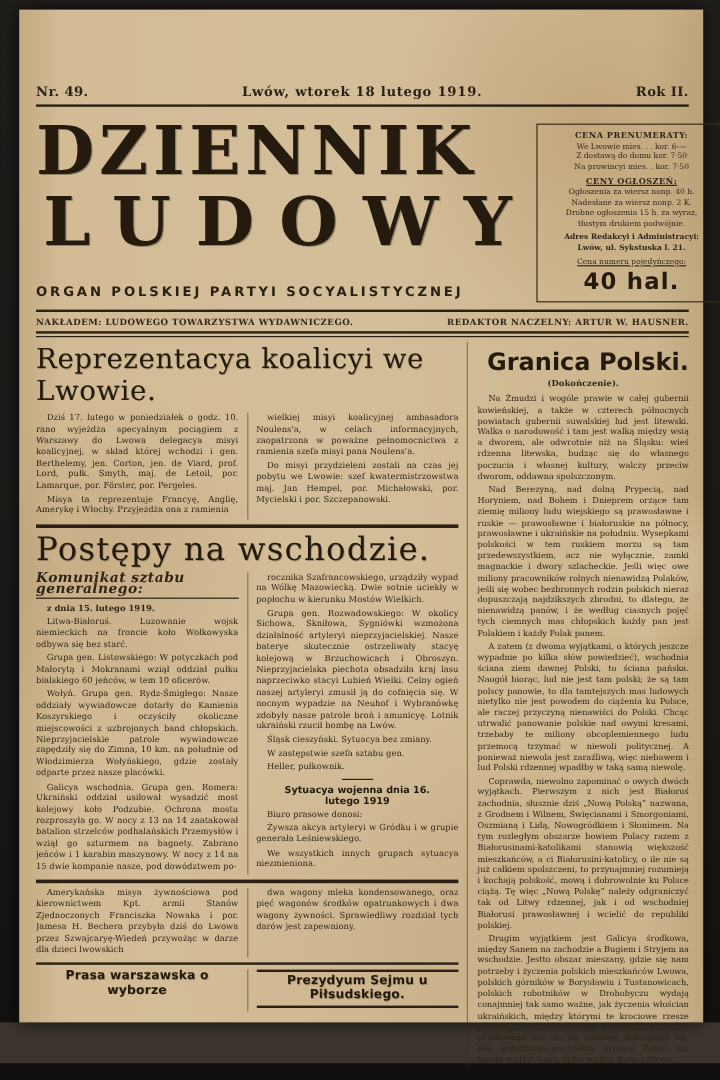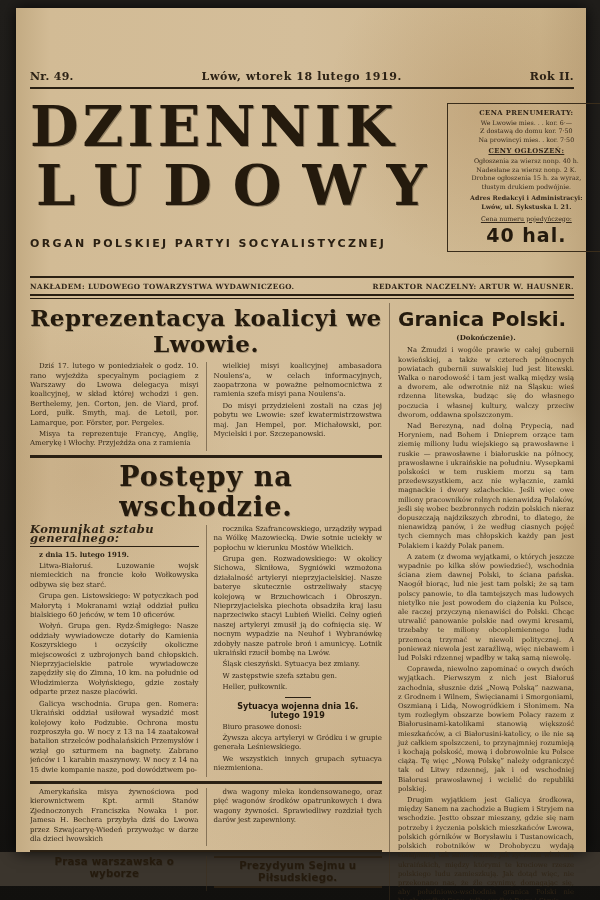--- a/index.html
+++ b/index.html
@@ -24,21 +24,21 @@
 
   
   .topline{
     display:flex;justify-content:space-between;align-items:flex-end;
     margin-top:62px;font-weight:bold;font-size:11px;letter-spacing:.3px;
     border-bottom:2px solid #2a2013;padding-bottom:4px;gap:12px;
   }
   .topline .mid{letter-spacing:.6px;}
 
   
-  .masthead{display:flex;margin-top:6px;border-bottom:2px solid #2a2013;padding-bottom:24px;}
+  .masthead{display:flex;margin-top:6px;border-bottom:2px solid #2a2013;padding-bottom:6px;}
   .mast-left{flex:1;padding-top:2px;}
   .title{
     font-family:"DejaVu Serif", serif;font-weight:bold;color:#241a0d;
     text-shadow:1px 1px 0 rgba(35,25,12,.35);
   }
   .title.l1{font-size:56px;line-height:58px;letter-spacing:4px;}
   .title.l2{font-size:56px;line-height:60px;letter-spacing:21px;margin-left:6px;}
   .mast-sub{
     font-family:"DejaVu Sans", sans-serif;font-weight:bold;
     font-size:11px;letter-spacing:2.4px;margin-top:22px;color:#2a2013;
@@ -71,32 +71,32 @@
     font-size:6.8px;line-height:9.2px;
   }
   .two-col{display:flex;}
   .two-col .col{flex:1;min-width:0;}
   .two-col .col + .col{border-left:1px solid rgba(60,45,28,.5);padding-left:7px;margin-left:7px;}
 
   p.bp{margin:0 0 2px 0;text-indent:9px;text-align:justify;}
   .body-text{font-size:7px;line-height:9.4px;color:#302516;}
 
   .head-serif{
-    font-family:"DejaVu Serif", serif;font-weight:bold;color:#241a0d;text-align:center;
+    font-family:"DejaVu Serif", serif;font-weight:normal;color:#241a0d;
     text-shadow:.6px .6px 0 rgba(35,25,12,.3);
   }
   .h-koalicya{font-size:23px;line-height:26px;letter-spacing:.5px;margin:2px 0 5px 0;}
   .h-postepy{font-size:27px;line-height:30px;letter-spacing:1px;margin:3px 0 3px 0;}
   .head-sans{
     font-family:"DejaVu Sans", sans-serif;font-weight:bold;color:#241a0d;text-align:center;
     text-shadow:.5px .5px 0 rgba(35,25,12,.3);
   }
   .h-amer{font-size:15.5px;line-height:17.5px;margin:3px 0 4px 0;letter-spacing:.4px;}
   .h-small{font-size:10.2px;line-height:12px;margin:0 0 3px 0;letter-spacing:.2px;}
-  .h-granica{font-family:"DejaVu Sans", sans-serif;font-weight:bold;font-size:20px;line-height:24px;text-align:left;margin:4px 0 2px 0;color:#241a0d;}
+  .h-granica{font-family:"DejaVu Sans", sans-serif;font-weight:bold;font-size:20px;line-height:24px;text-align:right;margin:4px 0 2px 0;color:#241a0d;}
   .granica-sub{text-align:center;font-weight:bold;font-size:7px;margin-bottom:4px;}
 
   .kicker{
     font-style:italic;font-weight:bold;font-size:11.5px;letter-spacing:.4px;
     border-bottom:1px solid #2a2013;padding-bottom:2px;margin-bottom:3px;
   }
   .dateline{font-weight:bold;font-size:7px;margin:2px 0 3px 0;text-indent:9px;}
   .signoff{text-align:center;text-indent:0;margin-top:2px;}
   .mini-rule{width:26px;border-top:1px solid #2a2013;margin:4px auto;}
   .subhead-bold{font-weight:bold;text-align:center;font-size:8px;margin:2px 12px;color:#241a0d;

